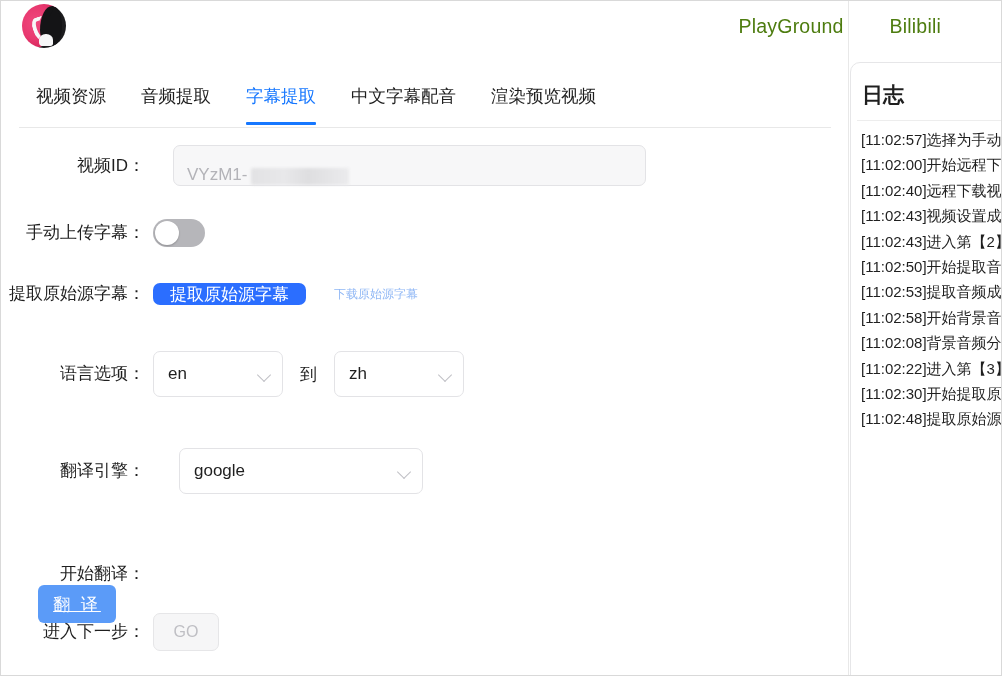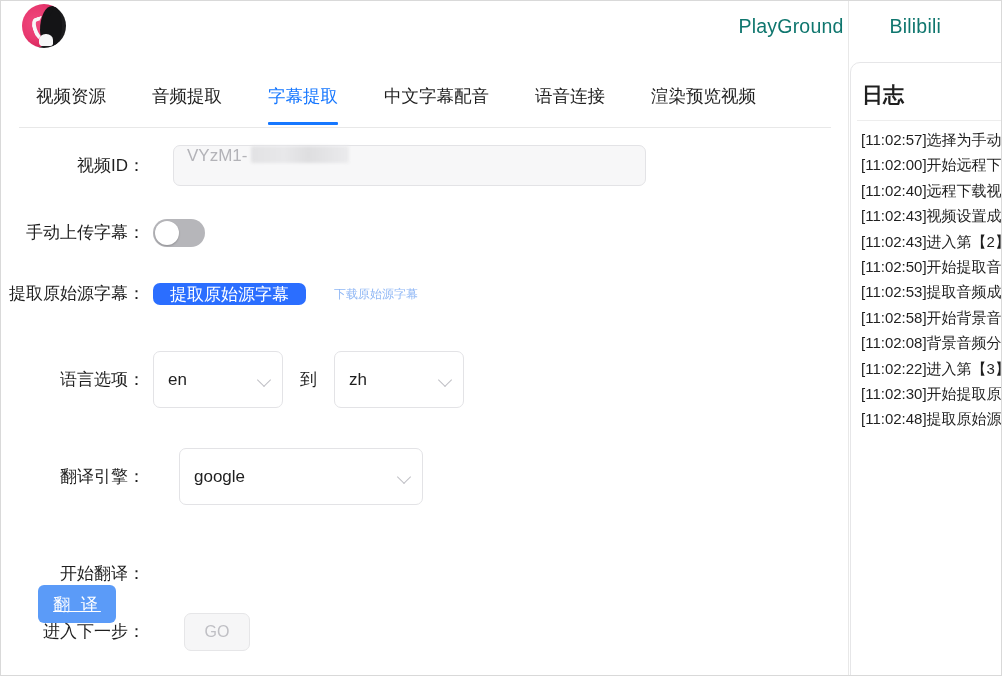--- a/index.html
+++ b/index.html
@@ -72,36 +72,36 @@
     position: absolute;
     right: 0; top: 0;
     height: 50px;
     display: flex;
     align-items: center;
     gap: 46px;
     padding-right: 60px;
   }
   .header-link {
     font-size: 19.5px;
-    color: #0f766e;
+    color: #4d7c0f;
     letter-spacing: .2px;
     cursor: pointer;
     white-space: nowrap;
   }
 
   
   .tabs {
     position: absolute;
     top: 78px; left: 0;
     width: 848px;
     height: 48px;
     display: flex;
     align-items: flex-start;
     padding-left: 18px;
-    gap: 12px;
+    gap: 1px;
   }
   .tab {
     position: relative;
     font-size: 17.5px;
     color: #1f1f1f;
     padding: 4px 17px 16px 17px;
     cursor: pointer;
     white-space: nowrap;
     line-height: 26px;
   }
@@ -156,21 +156,21 @@
   .row-next     { top: 478px; }
 
   
   .input {
     width: 473px;
     height: 41px;
     border: 1px solid #e3e3e6;
     border-radius: 7px;
     background: #f7f7f8;
     display: flex;
-    align-items: flex-start;
+    align-items: flex-end;
     padding: 0 13px;
     font-size: 17px;
     color: #b3b3b8;
     position: relative;
     cursor: text;
   }
   .input .redacted {
     display: inline-block;
     width: 98px; height: 17px;
     margin-left: 4px;
@@ -229,33 +229,32 @@
     min-width: 66px;
     padding: 0 15px;
     border: 1px solid #e6e6e8;
     border-radius: 7px;
     background: #f6f6f7;
     color: #bfbfc4;
     font-size: 16px;
     font-family: inherit;
     cursor: not-allowed;
     white-space: nowrap;
-    margin-left: 31px;
   }
   .link-muted {
     margin-left: 28px;
     font-size: 12px;
     color: #8fb7f5;
     cursor: pointer;
     white-space: nowrap;
   }
 
   
   .select {
-    height: 57px;
+    height: 46px;
     border: 1px solid #e3e3e6;
     border-radius: 7px;
     background: #ffffff;
     display: flex;
     align-items: center;
     justify-content: space-between;
     padding: 0 11px 0 14px;
     font-size: 17px;
     color: #1f1f1f;
     cursor: pointer;
@@ -339,21 +338,20 @@
       <span class="header-link">PlayGround</span>
       <span class="header-link">Bilibili</span>
     </div>
   </div>
 
   <div class="tabs">
     <div class="tab">视频资源</div>
     <div class="tab">音频提取</div>
     <div class="tab active">字幕提取</div>
     <div class="tab">中文字幕配音</div>
-    <div class="tab">语音连接</div>
     <div class="tab">渲染预览视频</div>
   </div>
   <div class="tabs-rule"></div>
 
   <div class="form">
 
     <div class="row row-videoid">
       <div class="label">视频ID：</div>
       <div class="input">
         <span>VYzM1-</span>

